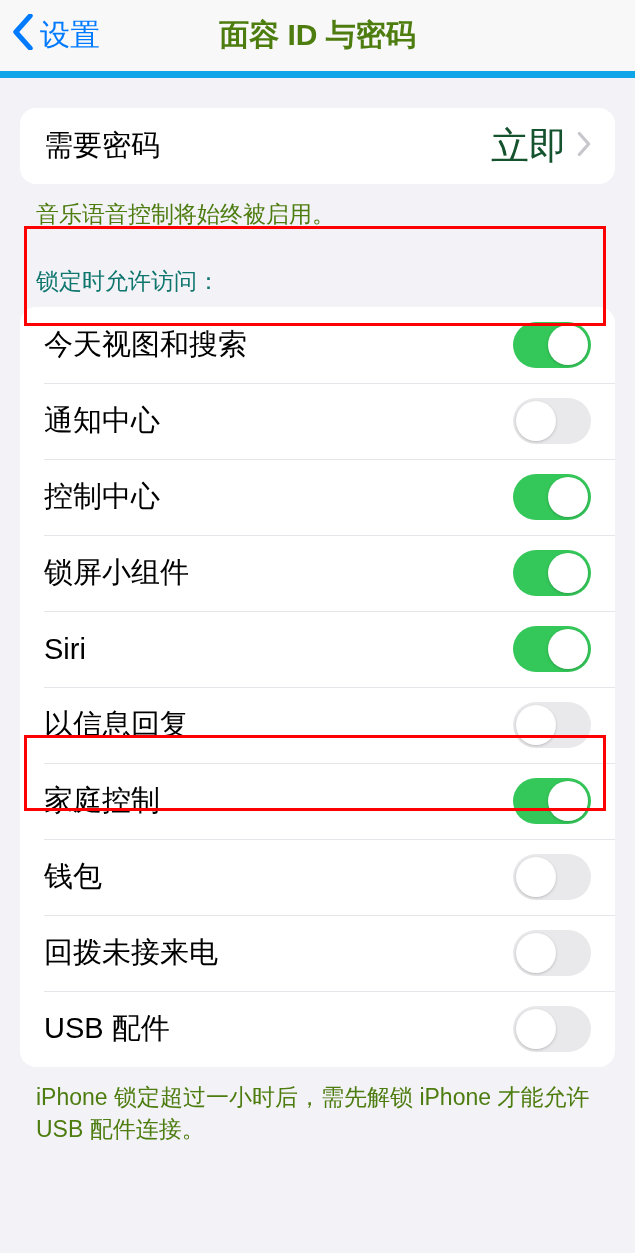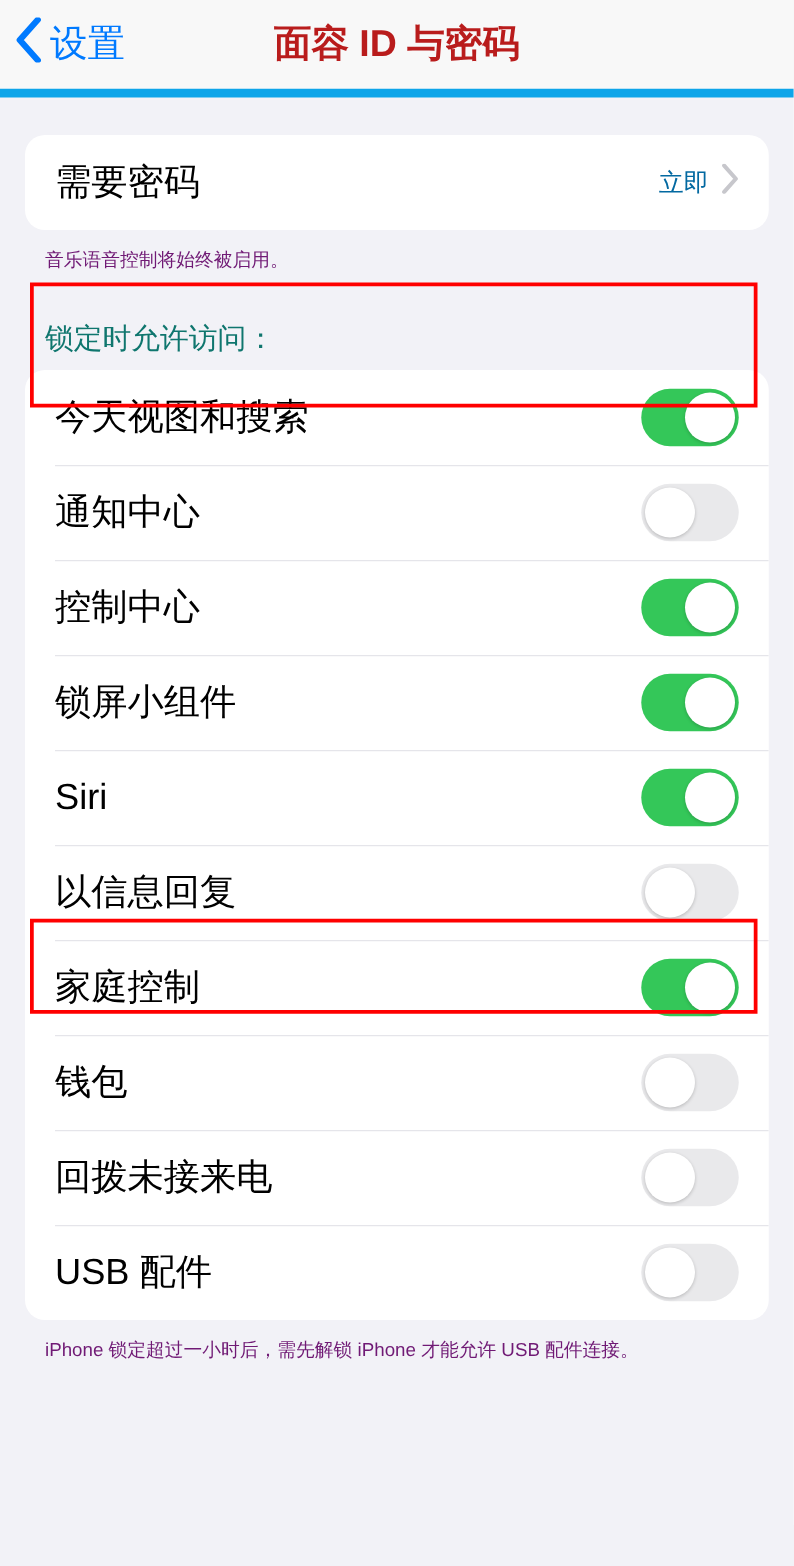--- a/index.html
+++ b/index.html
@@ -26,21 +26,21 @@
     padding-left: 12px;
     gap: 6px;
   }
   .back svg { width: 22px; height: 36px; }
   .nav-title {
     position: absolute;
     left: 0; right: 0;
     text-align: center;
     font-size: 30px;
     font-weight: 600;
-    color: #b91c1c;
+    color: #4d7c0f;
     pointer-events: none;
   }
   .content { padding: 0; }
   .group {
     background: #fff;
     border-radius: 16px;
     margin: 30px 20px 0 20px;
     overflow: hidden;
   }
   .group.first { margin-top: 30px; }
@@ -58,29 +58,29 @@
     content: "";
     position: absolute;
     top: 0;
     left: 24px;
     right: 0;
     height: 1px;
     background: #e5e5ea;
   }
   .row-label { flex: 1; }
   .row-value {
-    color: #0369a1;
-    font-size: 20px;
+    color: #14532d;
+    font-size: 38px;
     margin-right: 10px;
   }
   .chevron { color: #c7c7cc; }
   .chevron svg { width: 14px; height: 24px; }
   .footer-text {
-    color: #701a75;
-    font-size: 15px;
+    color: #4d7c0f;
+    font-size: 23px;
     padding: 14px 36px 0 36px;
     line-height: 1.4;
   }
   .header-text {
     color: #0f766e;
     font-size: 23px;
     padding: 36px 36px 10px 36px;
   }
   .toggle {
     width: 78px;

